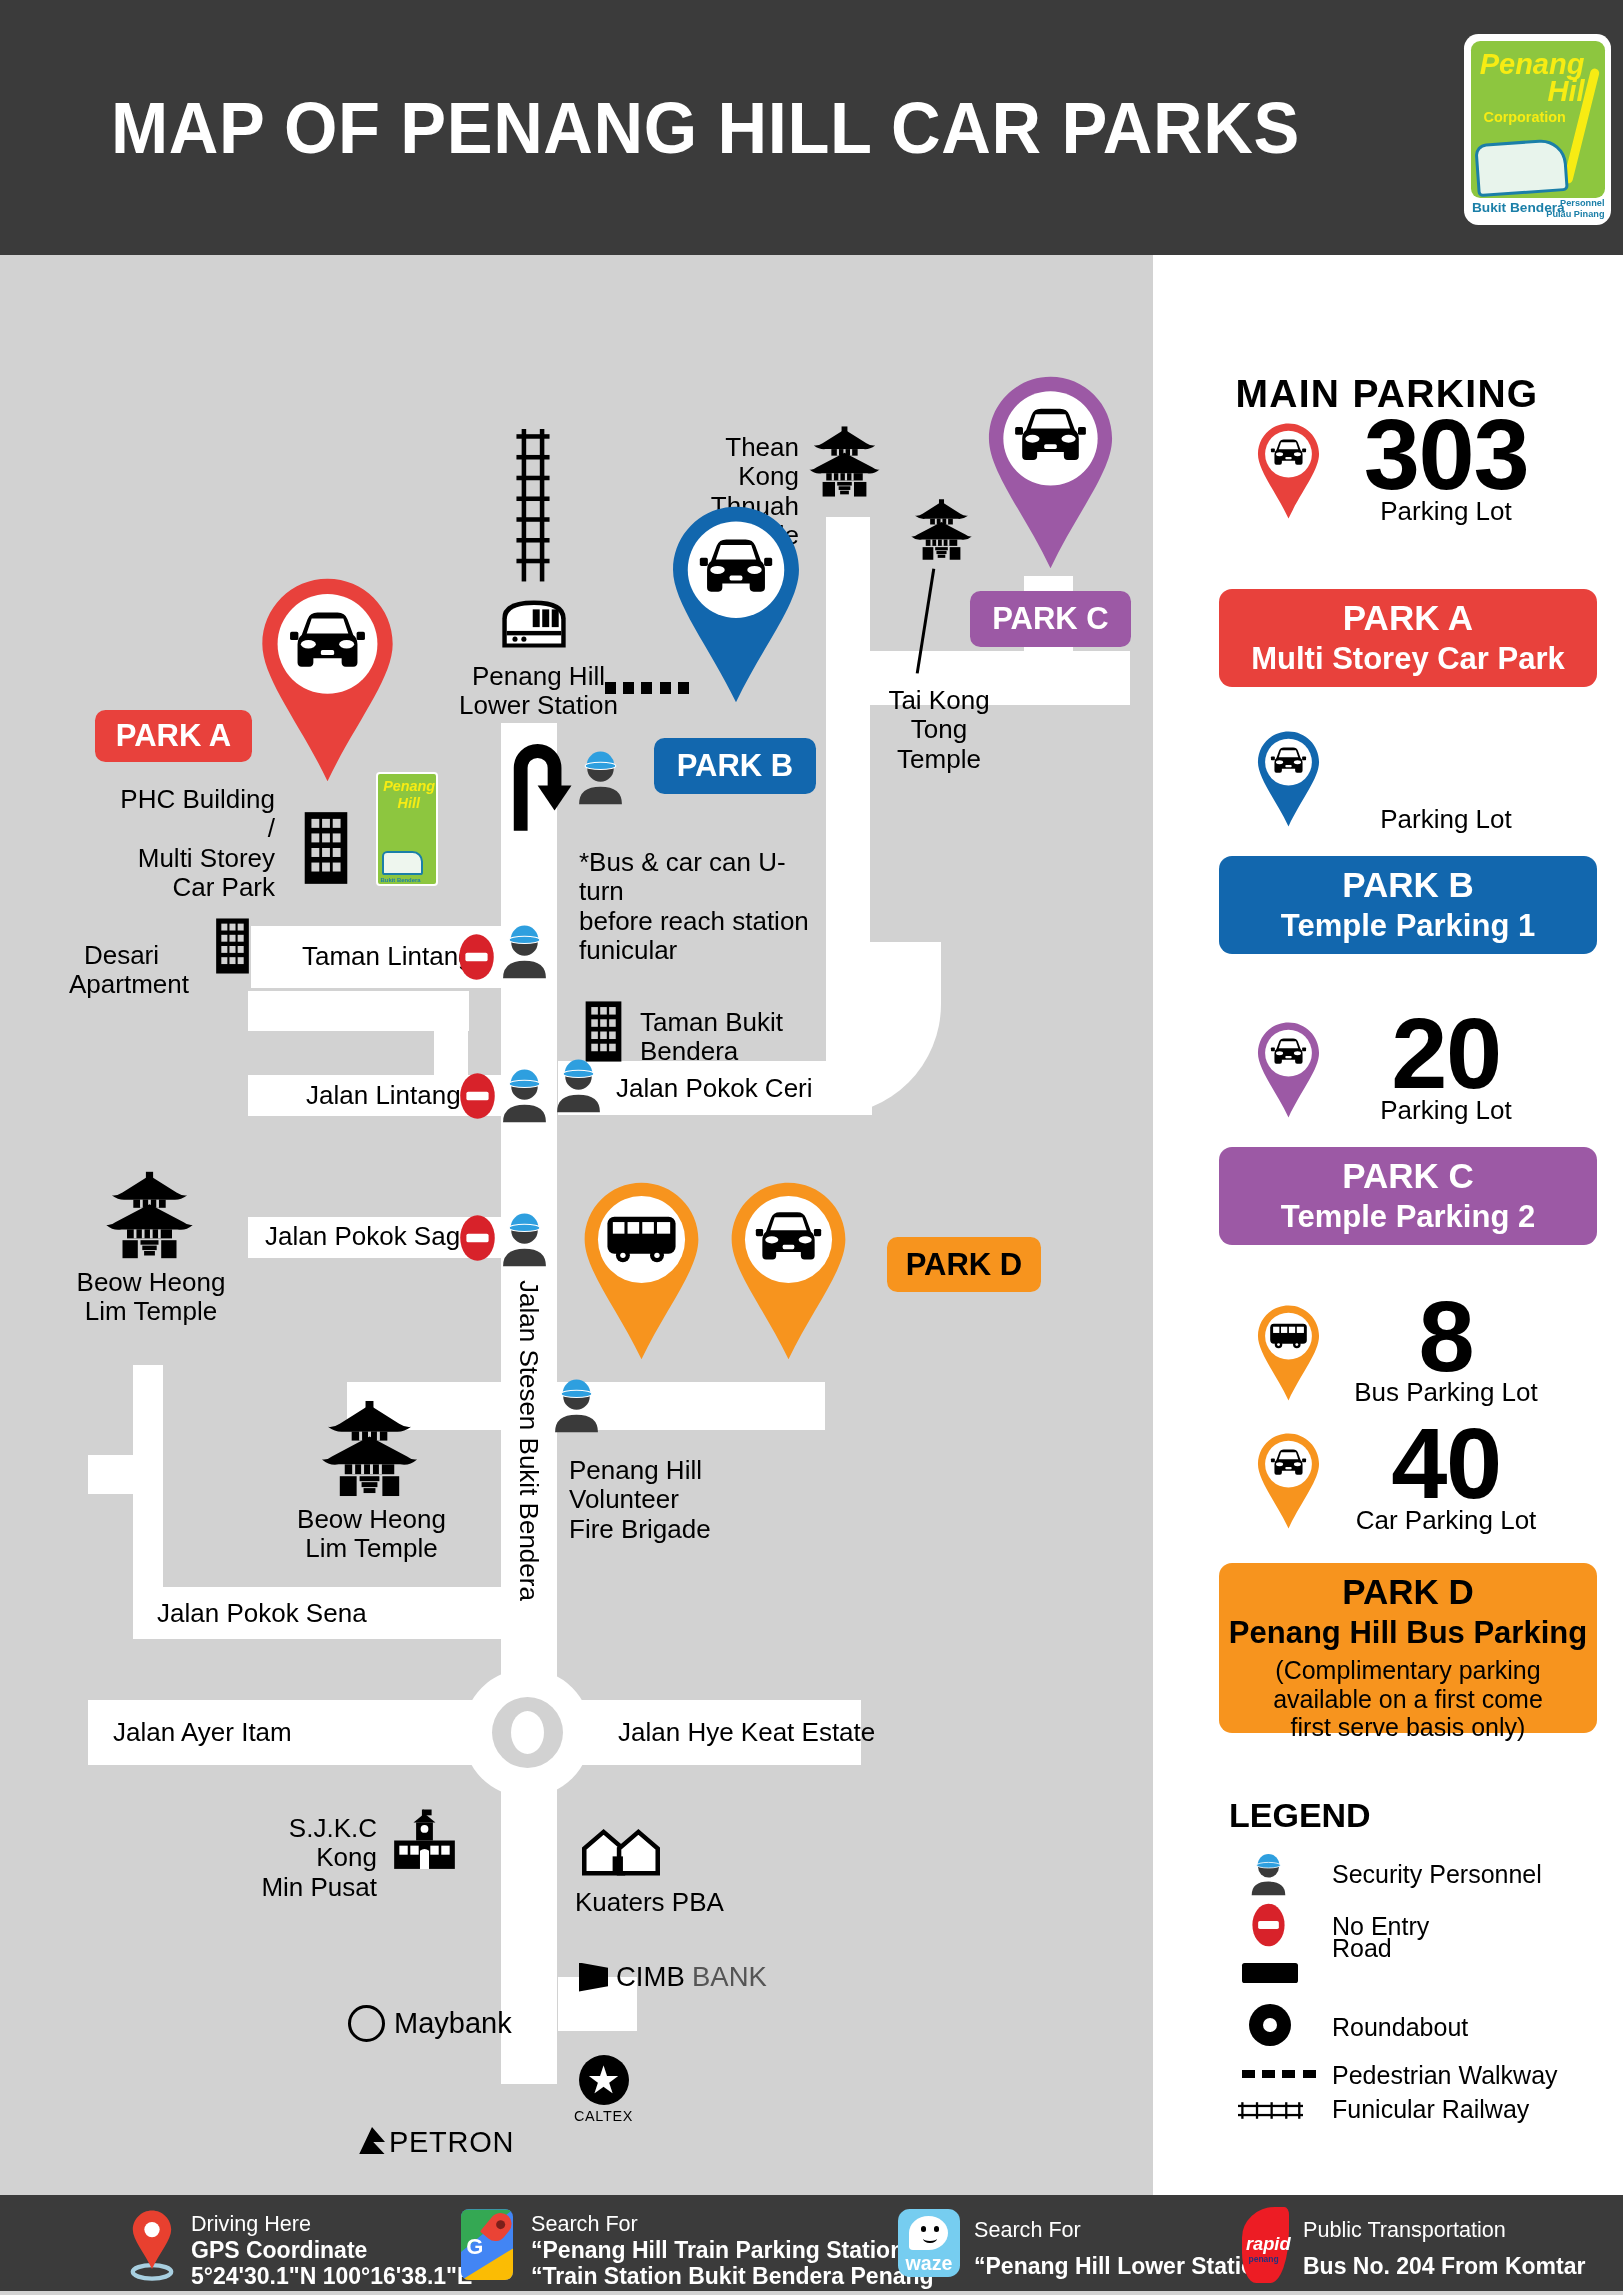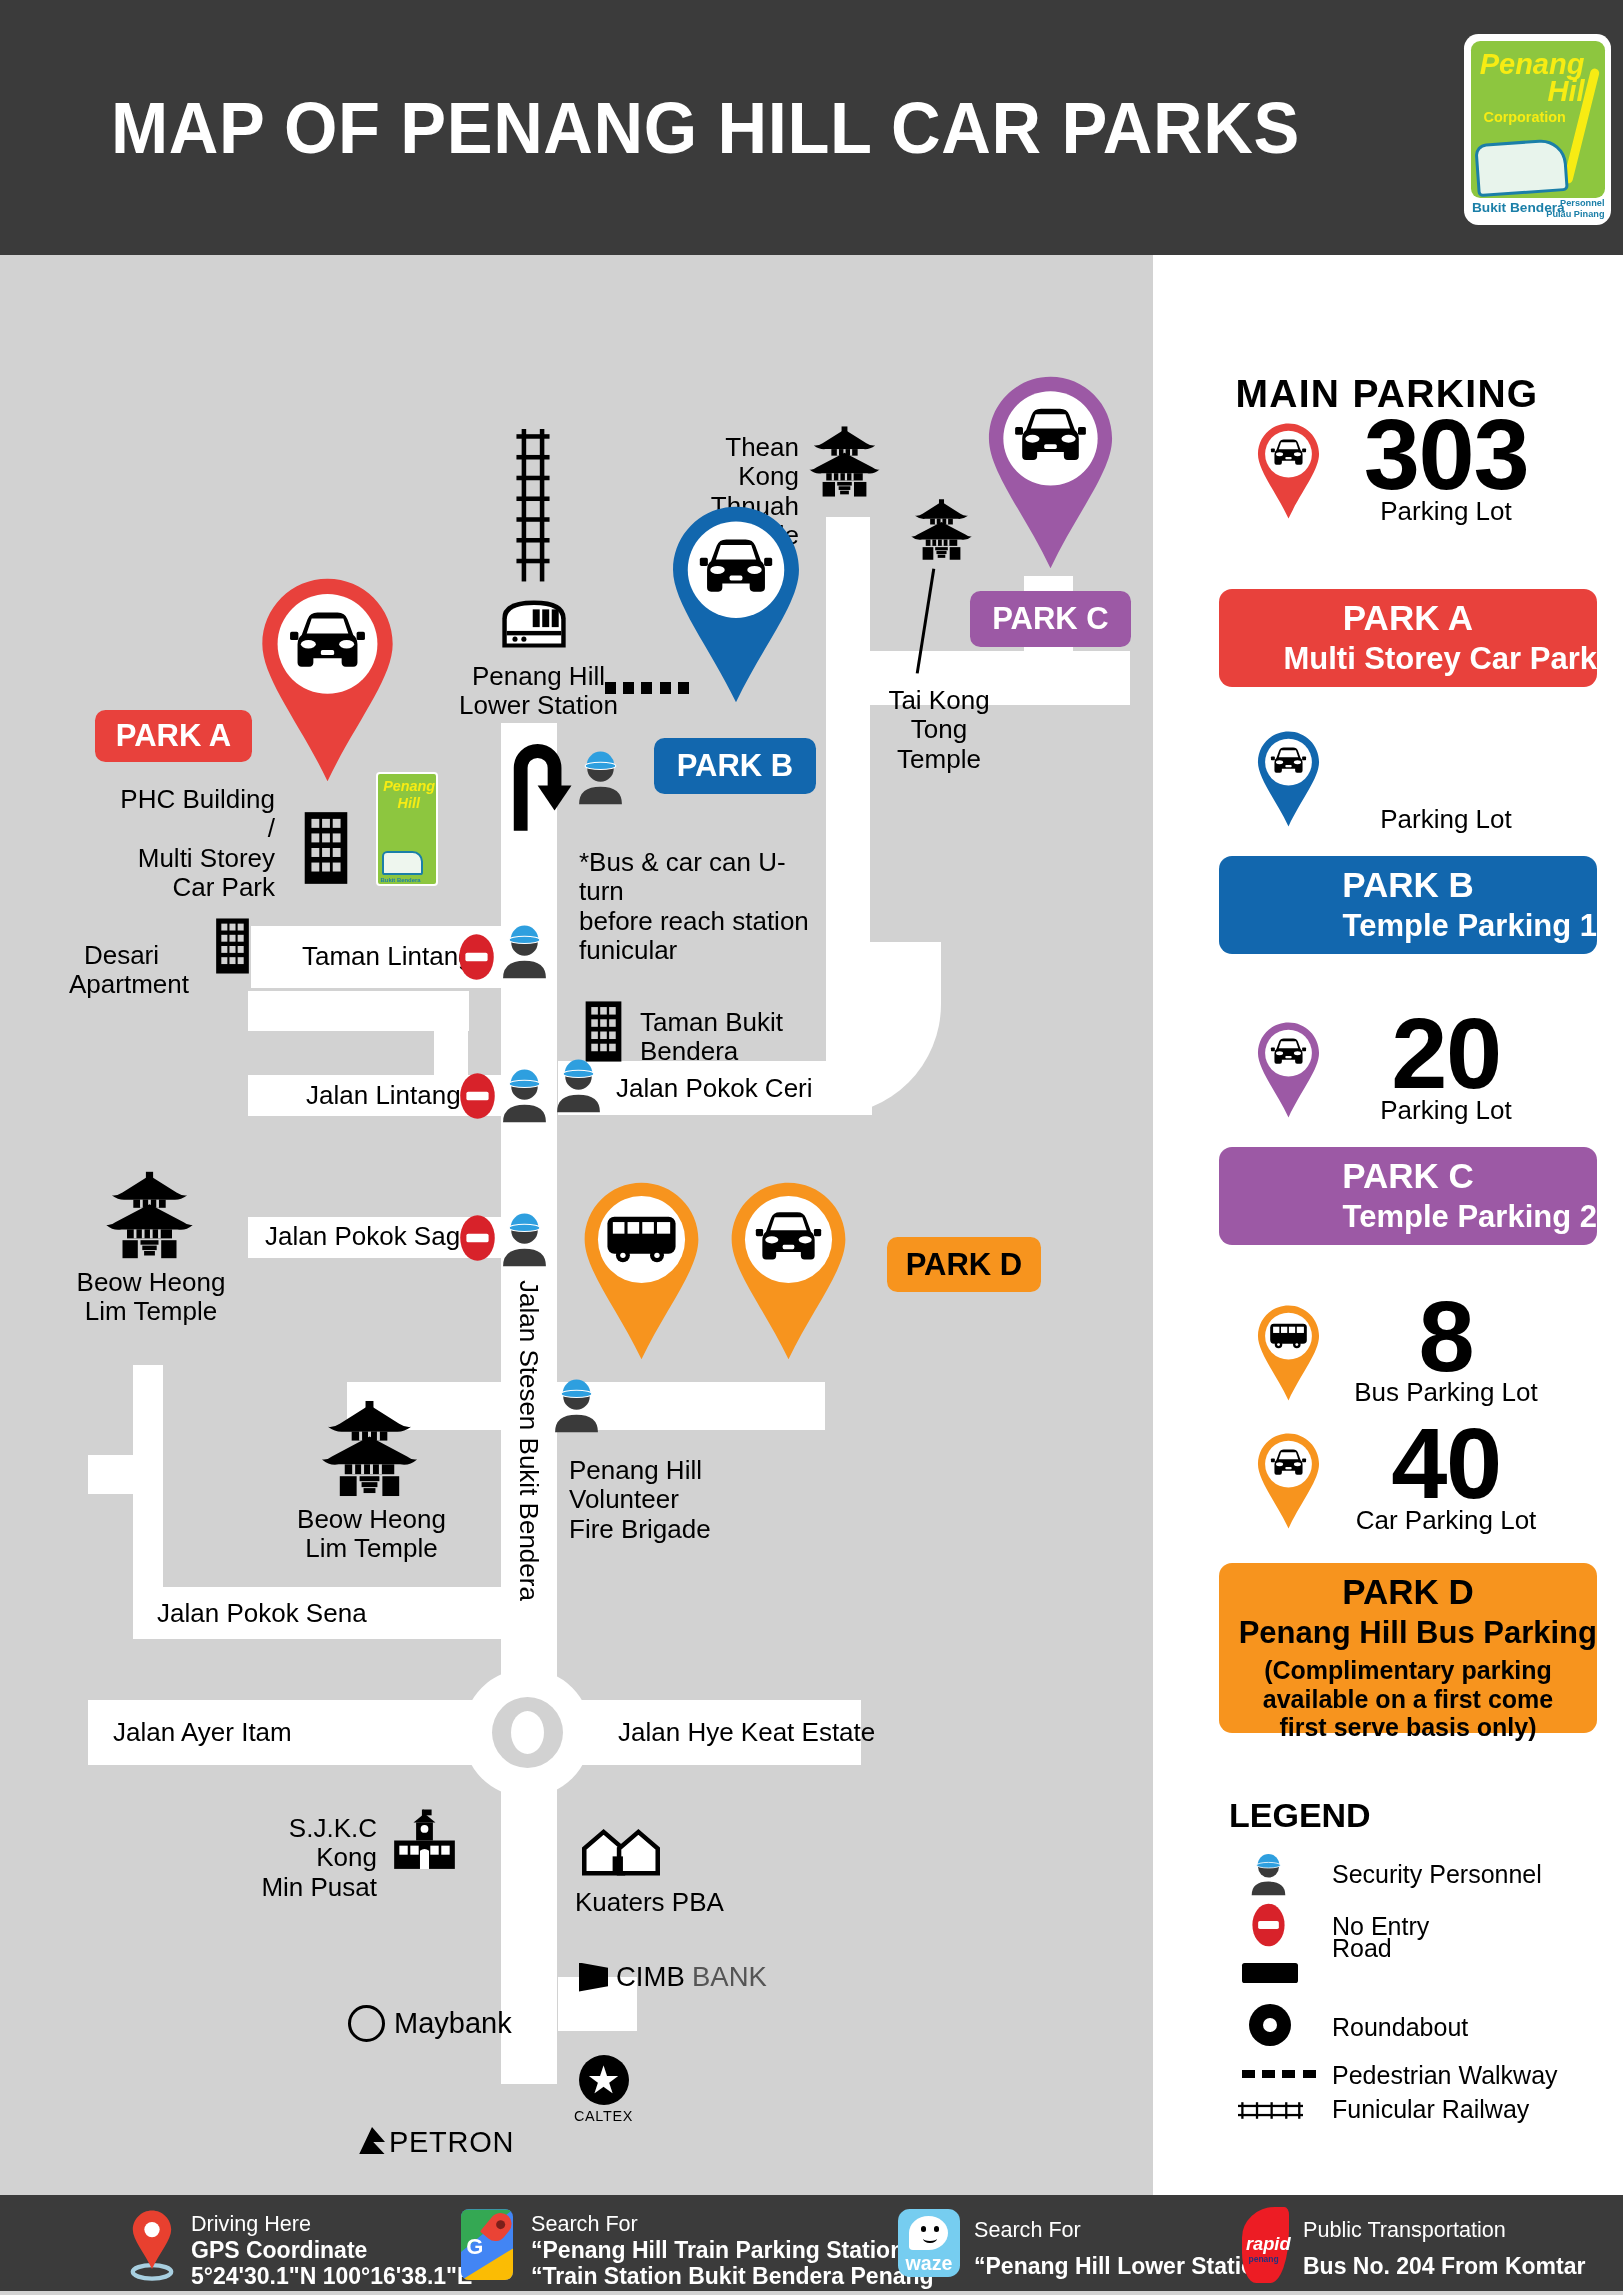--- a/index.html
+++ b/index.html
@@ -33,22 +33,22 @@
   .parkband{position:absolute;border-radius:10.5px;color:#fff;font-weight:bold;font-size:31px;
             display:flex;align-items:center;justify-content:center;}
   .vlabel{position:absolute;writing-mode:vertical-lr;text-orientation:mixed;font-size:26px;color:#000;
           display:flex;align-items:center;}
   
   .sb-title{position:absolute;font-weight:bold;color:#000;text-align:center;}
   .bignum{position:absolute;font-size:101px;font-weight:bold;color:#000;letter-spacing:-1.3px;line-height:1;}
   .caption{position:absolute;font-size:26px;color:#000;text-align:center;}
   .band{position:absolute;border-radius:13px;text-align:center;color:#fff;}
   .band .l1{font-size:35px;font-weight:bold;margin-top:9.2px;}
-  .band .l2{font-size:31px;font-weight:bold;margin-top:2.6px;text-align:right;}
-  .band .note{font-size:25px;margin-top:5.2px;white-space:pre-line;line-height:1.15;font-weight:bold;}
+  .band .l2{font-size:31px;font-weight:bold;margin-top:2.6px;}
+  .band .note{font-size:25px;margin-top:5.2px;white-space:pre-line;line-height:1.15;}
   .legend-label{position:absolute;font-size:25px;color:#000;}
   
   .ft-light{position:absolute;color:#fff;font-size:21.6px;}
   .ft-bold{position:absolute;color:#fff;font-size:23px;font-weight:bold;}
   
   .brandtxt{position:absolute;color:#000;font-weight:normal;white-space:nowrap;}
   .dash{width:11px;height:12.4px;background:#000;display:inline-block;margin-right:7.2px;}
 </style>
 </head>
 <body>

